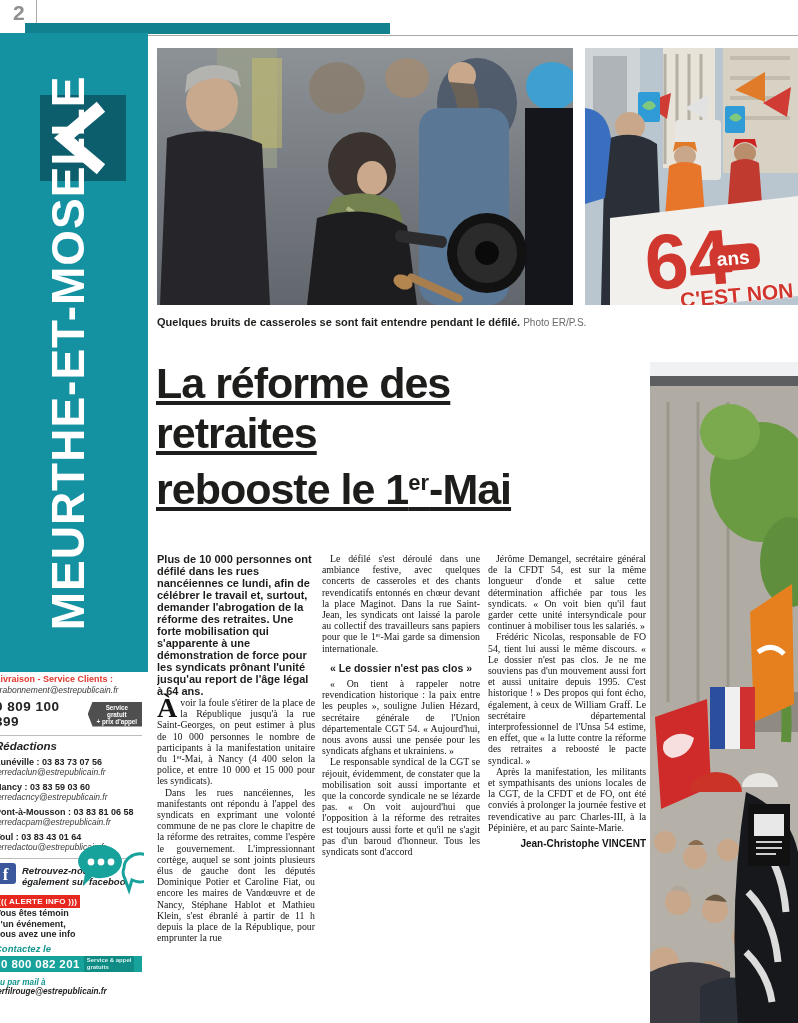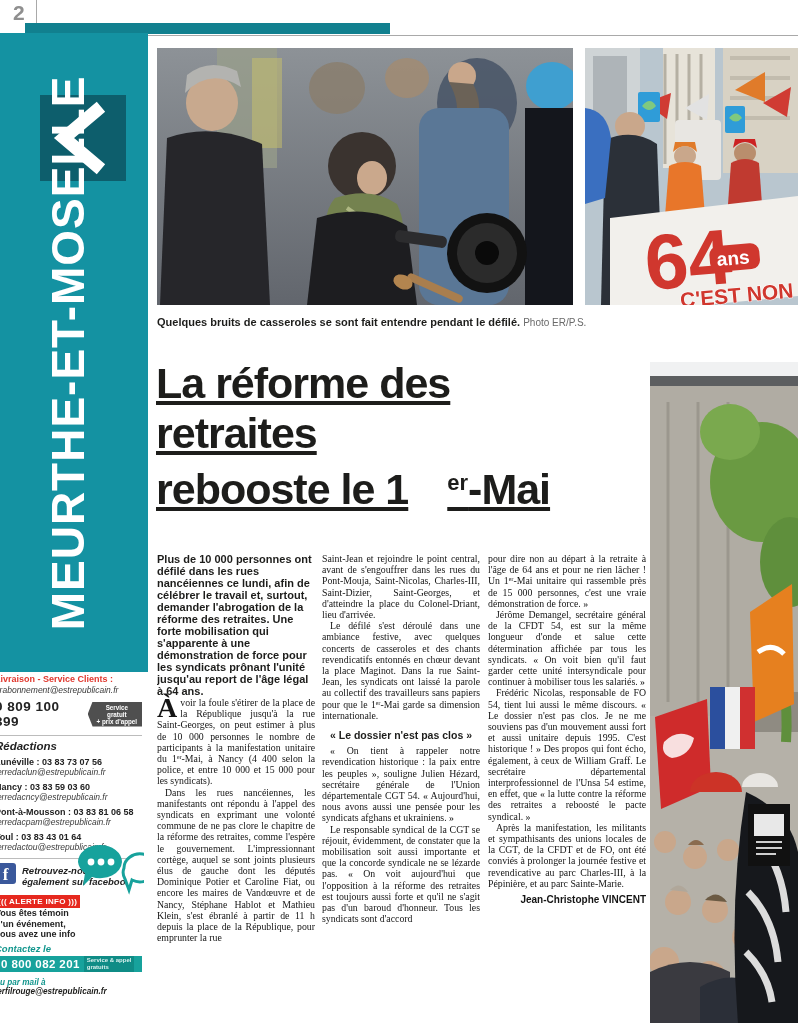--- a/index.html
+++ b/index.html
@@ -54,21 +54,21 @@
   .photo3{position:absolute;left:650px;top:362px;width:148px;height:661px;}
   
   .cap{position:absolute;font-size:11px;line-height:13px;}
   .cap .b{font-weight:bold;color:#1d1d1b;}
   .cap .cr{font-weight:normal;color:#6a6a6a;font-size:10px;}
   .cap1{left:157px;top:307px;width:430px;margin-top:9px;}
   .cap2{left:585px;top:307px;width:212px;}
   
   .headline{position:absolute;left:156px;top:358px;width:485px;font-size:43px;font-weight:800;
         line-height:50px;letter-spacing:-1px;color:#1d1d1b;text-decoration:underline;}
-  .headline sup{font-size:22px;vertical-align:14px;letter-spacing:0;margin-left:39px;}
+  .headline sup{font-size:22px;vertical-align:14px;letter-spacing:0;}
   
   .col{position:absolute;top:553px;width:158px;height:501px;overflow:hidden;
        font-family:"Liberation Serif",serif;font-size:9.8px;line-height:11.2px;
        text-align:justify;color:#141414;}
   .col1{left:157px;} .col2{left:322px;} .col3{left:488px;}
   .lede{font-family:"Liberation Sans",sans-serif;font-weight:bold;font-size:11px;
         line-height:12px;color:#1d1d1b;margin:0 0 7px 0;text-align:left;}
   .col p{margin:0;}
   .col p.ind{text-indent:8px;}
   .dropcap{float:left;font-size:28px;line-height:22px;font-weight:bold;padding-right:3px;
@@ -283,28 +283,26 @@
     <span>rebooste le 1</span><sup>er</sup><span>-Mai</span>
   </h1>
 
   <div class="col col1">
     <p class="lede">Plus de 10 000 personnes ont défilé dans les rues nancéiennes ce lundi, afin de célébrer le travail et, surtout, demander l'abrogation de la réforme des retraites. Une forte mobilisation qui s'apparente à une démonstration de force pour les syndicats prônant l'unité jusqu'au report de l'âge légal à 64 ans.</p>
     <p><span class="dropcap">À</span><span>voir la foule s'étirer de la place de la République jusqu'à la rue Saint-Georges, on peut estimer à plus de 10 000 personnes le nombre de participants à la manifestation unitaire du 1ᵉʳ-Mai, à Nancy (4 400 selon la police, et entre 10 000 et 15 000 pour les syndicats).</span></p>
     <p class="ind">Dans les rues nancéiennes, les manifestants ont répondu à l'appel des syndicats en exprimant une volonté commune de ne pas clore le chapitre de la réforme des retraites, comme l'espère le gouvernement. L'impressionnant cortège, auquel se sont joints plusieurs élus de gauche dont les députés Dominique Potier et Caroline Fiat, ou encore les maires de Vandœuvre et de Nancy, Stéphane Hablot et Mathieu Klein, s'est ébranlé à partir de 11 h depuis la place de la République, pour emprunter la rue</p>
   </div>
 
   <div class="col col2">
-    <p>Saint-Jean et rejoindre le point central, avant de s'engouffrer dans les rues du Pont-Mouja, Saint-Nicolas, Charles-III, Saint-Dizier, Saint-Georges, et d'atteindre la place du Colonel-Driant, lieu d'arrivée.</p>
     <p class="ind">Le défilé s'est déroulé dans une ambiance festive, avec quelques concerts de casseroles et des chants revendicatifs entonnés en chœur devant la place Maginot. Dans la rue Saint-Jean, les syndicats ont laissé la parole au collectif des travailleurs sans papiers pour que le 1ᵉʳ-Mai garde sa dimension internationale.</p>
     <div class="subhead">« Le dossier n'est pas clos »</div>
     <p class="ind">« On tient à rappeler notre revendication historique : la paix entre les peuples », souligne Julien Hézard, secrétaire générale de l'Union départementale CGT 54. « Aujourd'hui, nous avons aussi une pensée pour les syndicats afghans et ukrainiens. »</p>
     <p class="ind">Le responsable syndical de la CGT se réjouit, évidemment, de constater que la mobilisation soit aussi importante et que la concorde syndicale ne se lézarde pas. « On voit aujourd'hui que l'opposition à la réforme des retraites est toujours aussi forte et qu'il ne s'agit pas d'un baroud d'honneur. Tous les syndicats sont d'accord</p>
   </div>
 
   <div class="col col3">
-    <p>pour dire non au départ à la retraite à l'âge de 64 ans et pour ne rien lâcher ! Un 1ᵉʳ-Mai unitaire qui rassemble près de 15 000 personnes, c'est une vraie démonstration de force. »</p>
     <p class="ind">Jérôme Demangel, secrétaire général de la CFDT 54, est sur la même longueur d'onde et salue cette détermination affichée par tous les syndicats. « On voit bien qu'il faut garder cette unité intersyndicale pour continuer à mobiliser tous les salariés. »</p>
     <p class="ind">Frédéric Nicolas, responsable de FO 54, tient lui aussi le même discours. « Le dossier n'est pas clos. Je ne me souviens pas d'un mouvement aussi fort et aussi unitaire depuis 1995. C'est historique ! » Des propos qui font écho, également, à ceux de William Graff. Le secrétaire départemental interprofessionnel de l'Unsa 54 estime, en effet, que « la lutte contre la réforme des retraites a reboosté le pacte syndical. »</p>
     <p class="ind">Après la manifestation, les militants et sympathisants des unions locales de la CGT, de la CFDT et de FO, ont été conviés à prolonger la journée festive et revendicative au parc Charles-III, à la Pépinière, et au parc Sainte-Marie.</p>
     <div class="byline">Jean-Christophe VINCENT</div>
   </div>
 
 </div>
 
 </body></html>

